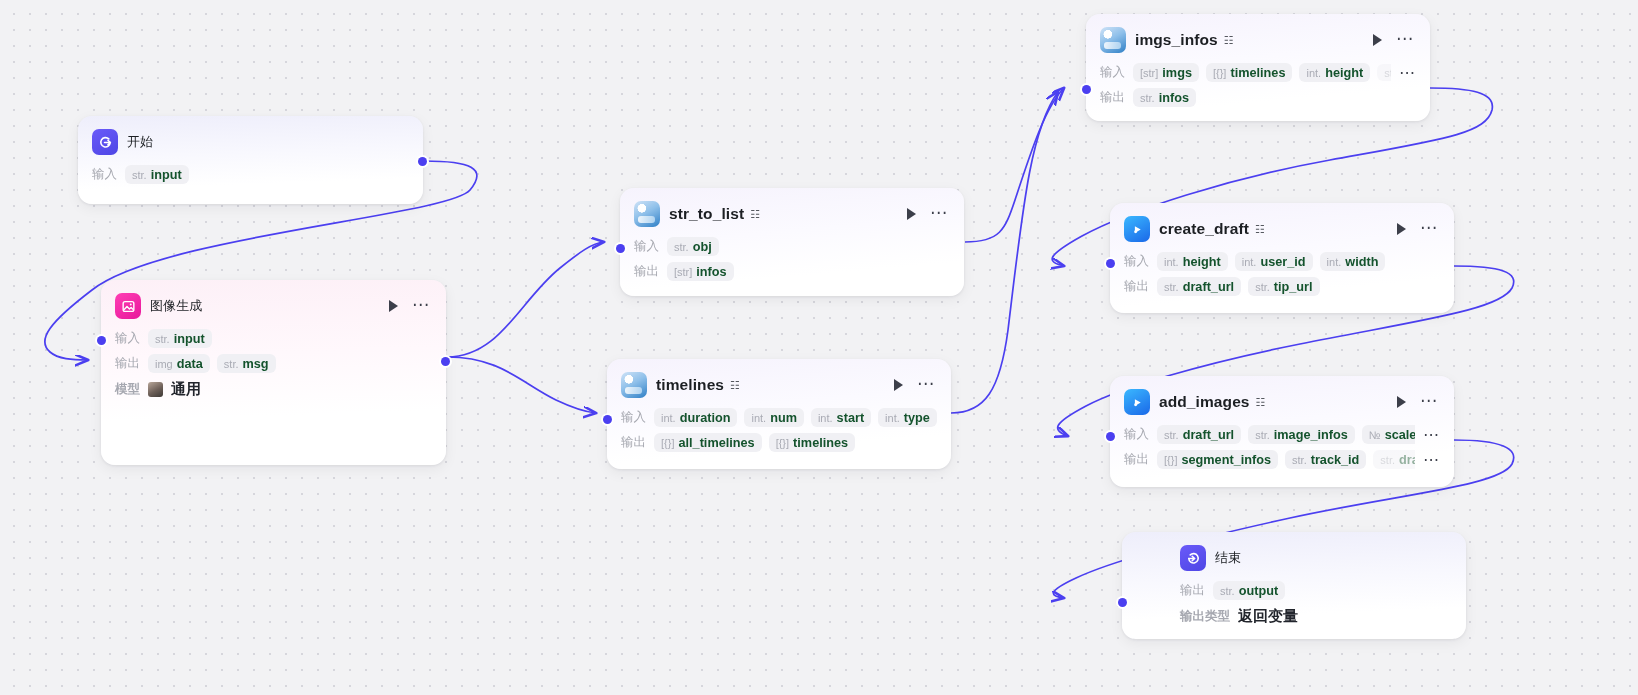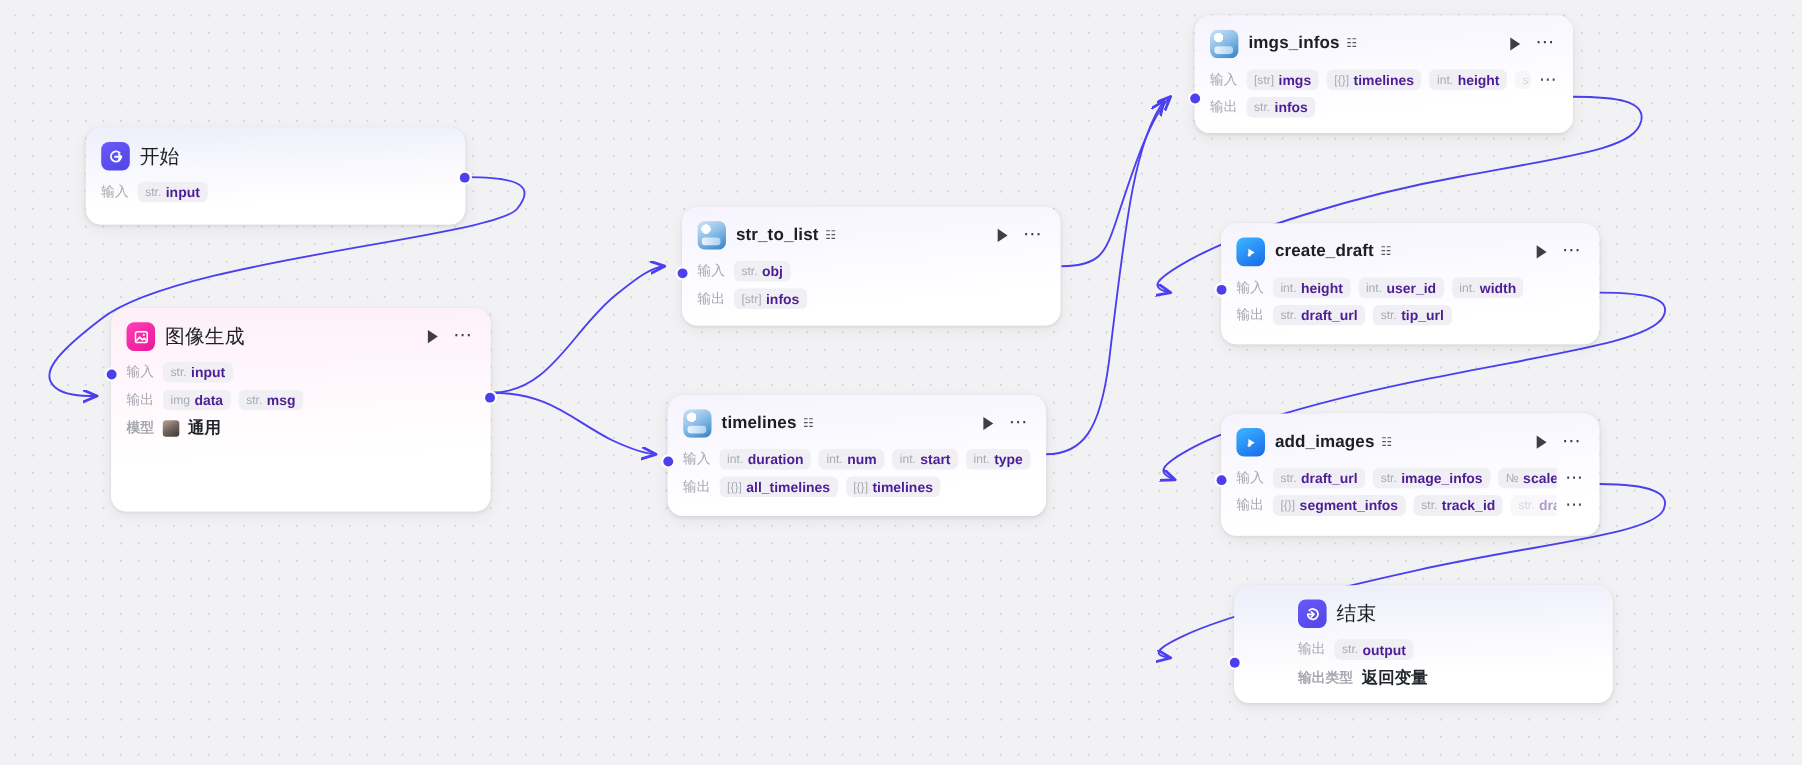--- a/index.html
+++ b/index.html
@@ -49,42 +49,42 @@
   .ic-plugin:after{
     content:"";position:absolute;left:4px;bottom:4px;width:17px;height:7px;border-radius:3px;
     background:linear-gradient(90deg,#ffffff,#bddcf5);opacity:.85;
   }
   .ic-video{background:linear-gradient(150deg,#3bb8ff,#1a68e8);}
   .nicon svg{display:block}
 
   .ntitle{
     font-size:15.5px;color:#1c1f23;font-weight:600;letter-spacing:.1px;white-space:nowrap;
   }
-  .ntitle.cn{font-weight:500;font-size:18px;font-family:Liberation Serif, serif;}
+  .ntitle.cn{font-weight:500;font-size:13px;font-family:Liberation Serif, serif;}
   .plugbadge{
     display:inline-block;margin-left:6px;color:#55585f;font-size:12.5px;vertical-align:1px;
   }
   .headacts{margin-left:auto;display:flex;align-items:center;gap:14px;padding-right:2px;}
   .play{
     width:0;height:0;border-left:9px solid #3c3f4a;border-top:6px solid transparent;border-bottom:6px solid transparent;
     cursor:pointer;
   }
   .dots{color:#3c3f4a;font-size:17px;line-height:8px;letter-spacing:1px;cursor:pointer;height:10px;}
 
   .nbody{padding:10px 14px 13px 14px;}
   .prow{display:flex;align-items:center;gap:8px;margin-top:6px;position:relative;}
   .prow:first-child{margin-top:0;}
   .plabel{font-size:12.5px;color:#a6a8b0;flex:none;}
   .chips{display:flex;align-items:center;gap:7px;min-width:0;overflow:hidden;}
   .chip{
     display:inline-flex;align-items:center;gap:4px;
     background:#f0f0f4;border-radius:6px;padding:2.5px 7px;white-space:nowrap;flex:none;
   }
   .chip .ty{font-size:11px;color:#a9abb4;}
-  .chip .nm{font-size:12.7px;color:#4c1d95;font-weight:600;}
+  .chip .nm{font-size:12.7px;color:#14532d;font-weight:600;}
   .chip.faded{opacity:.45;}
   .rowdots{color:#3c3f4a;font-size:16px;line-height:6px;letter-spacing:1px;margin-left:auto;flex:none;cursor:pointer;}
   .plainrow{display:flex;align-items:center;gap:8px;margin-top:7px;font-weight:bold;}
   .plainval{font-size:15px;color:#22252c;}
   .plainval.muted{color:#b9bbc2;}
   .modelthumb{
     width:15px;height:15px;border-radius:3px;flex:none;
     background:linear-gradient(150deg,#b9a79a,#6d5f58 55%,#3c3834);
   }
   .port{

